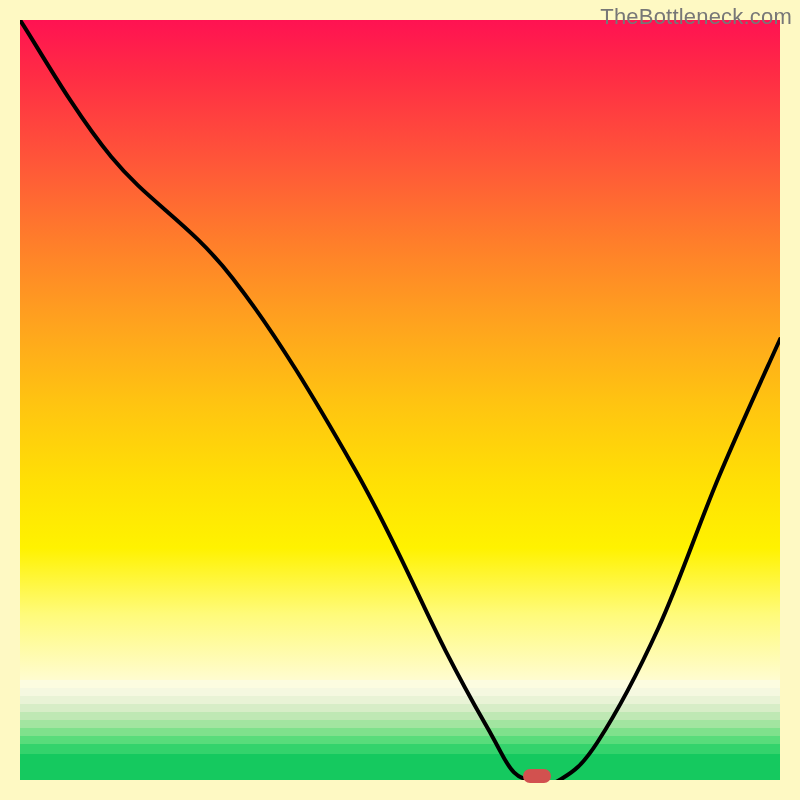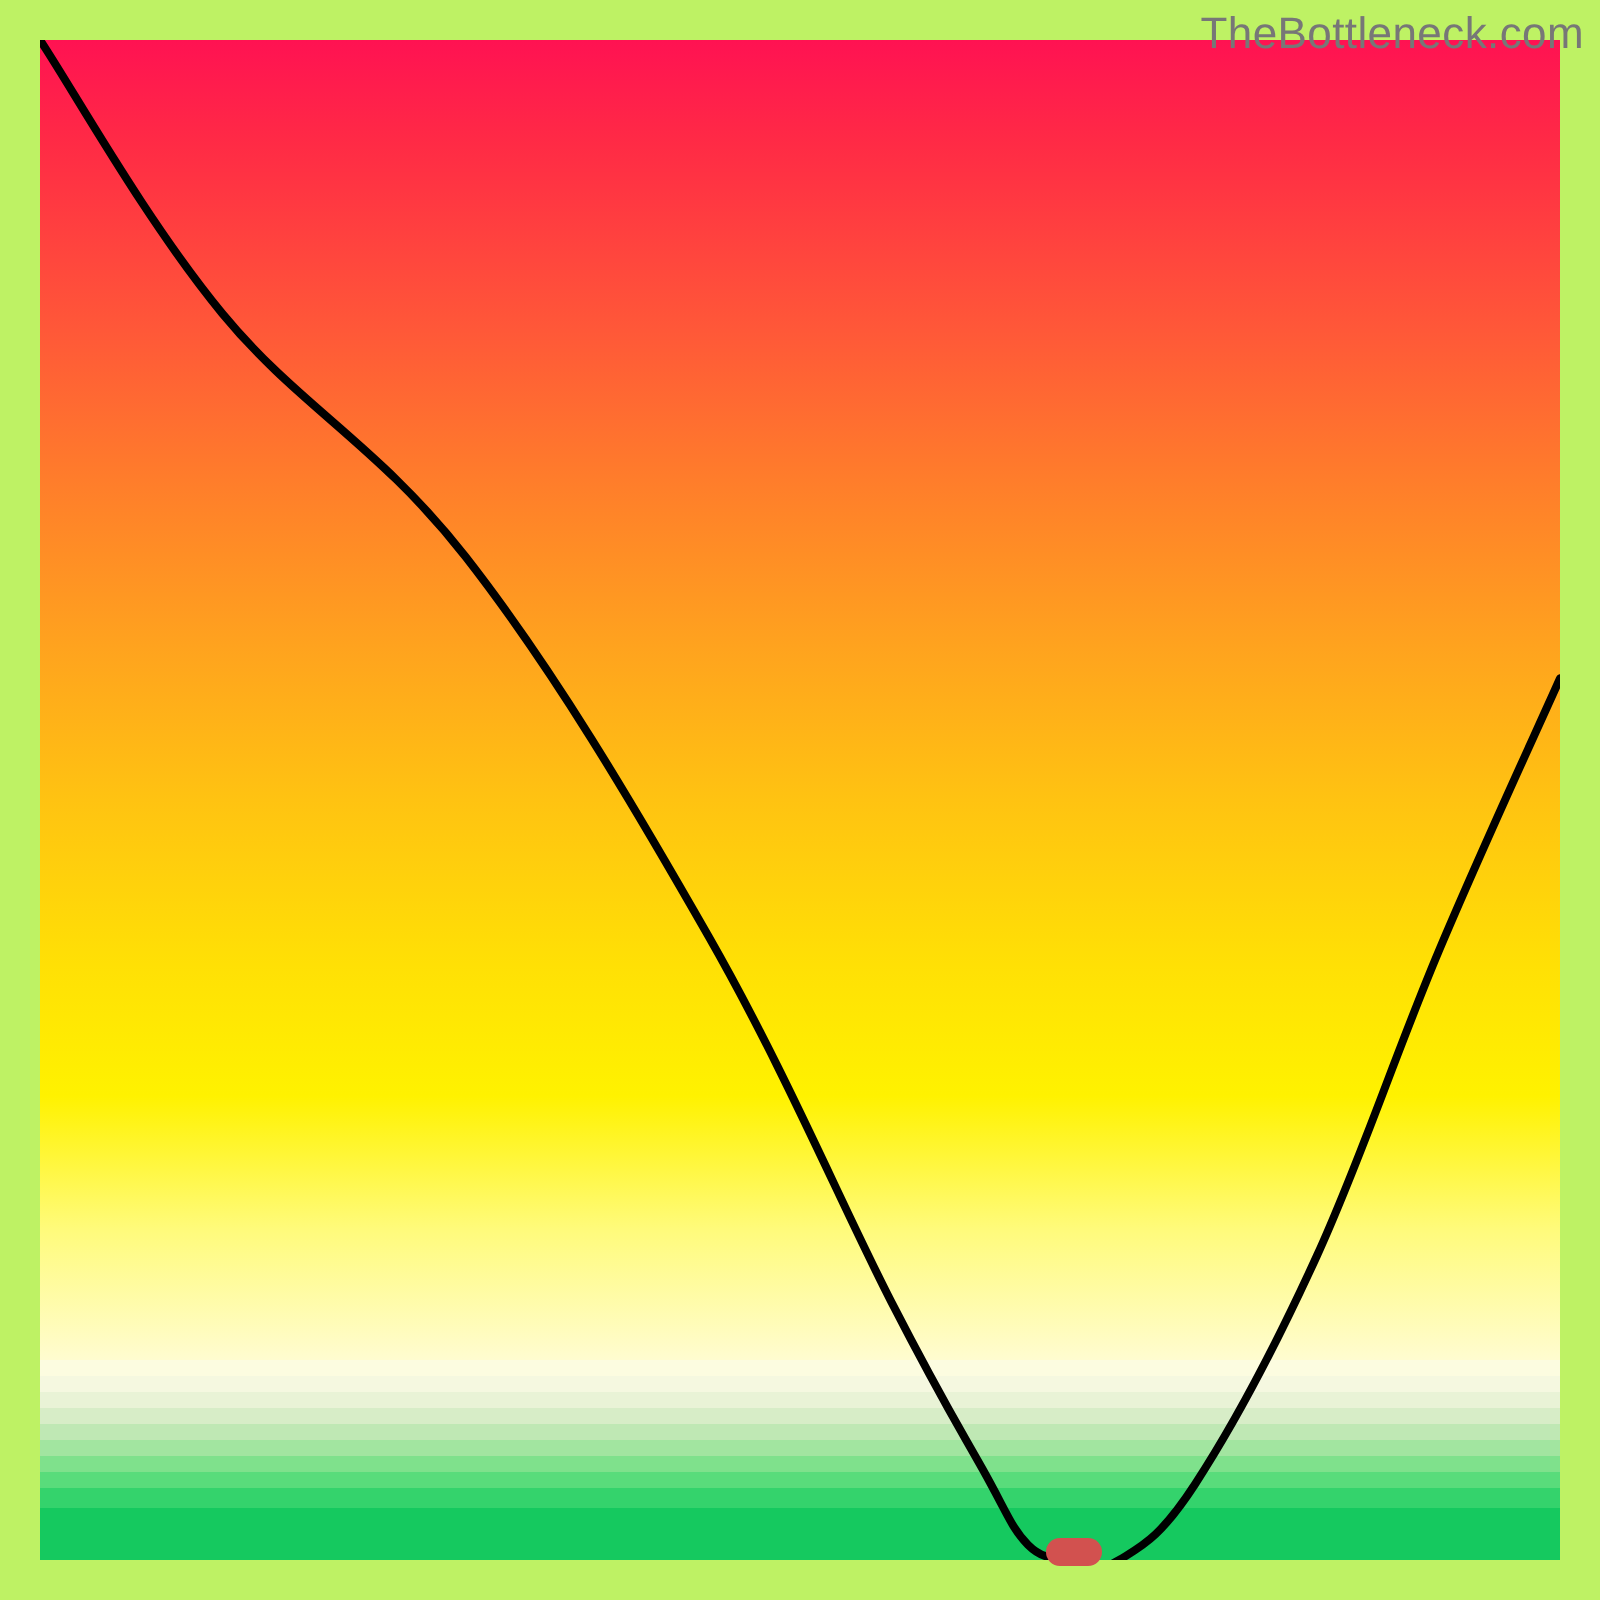--- a/index.html
+++ b/index.html
@@ -8,21 +8,21 @@
     width: 800px;
     height: 800px;
     background: #000;
     overflow: hidden;
     font-family: Arial, Helvetica, sans-serif;
   }
   .frame {
     position: relative;
     width: 800px;
     height: 800px;
-    background: #bef264;
+    background: #fef9c3;
   }
   .watermark {
     position: absolute;
     top: 4px;
     right: 8px;
     color: #777;
     font-size: 22px;
     font-weight: 500;
     letter-spacing: 0.2px;
     z-index: 50;

